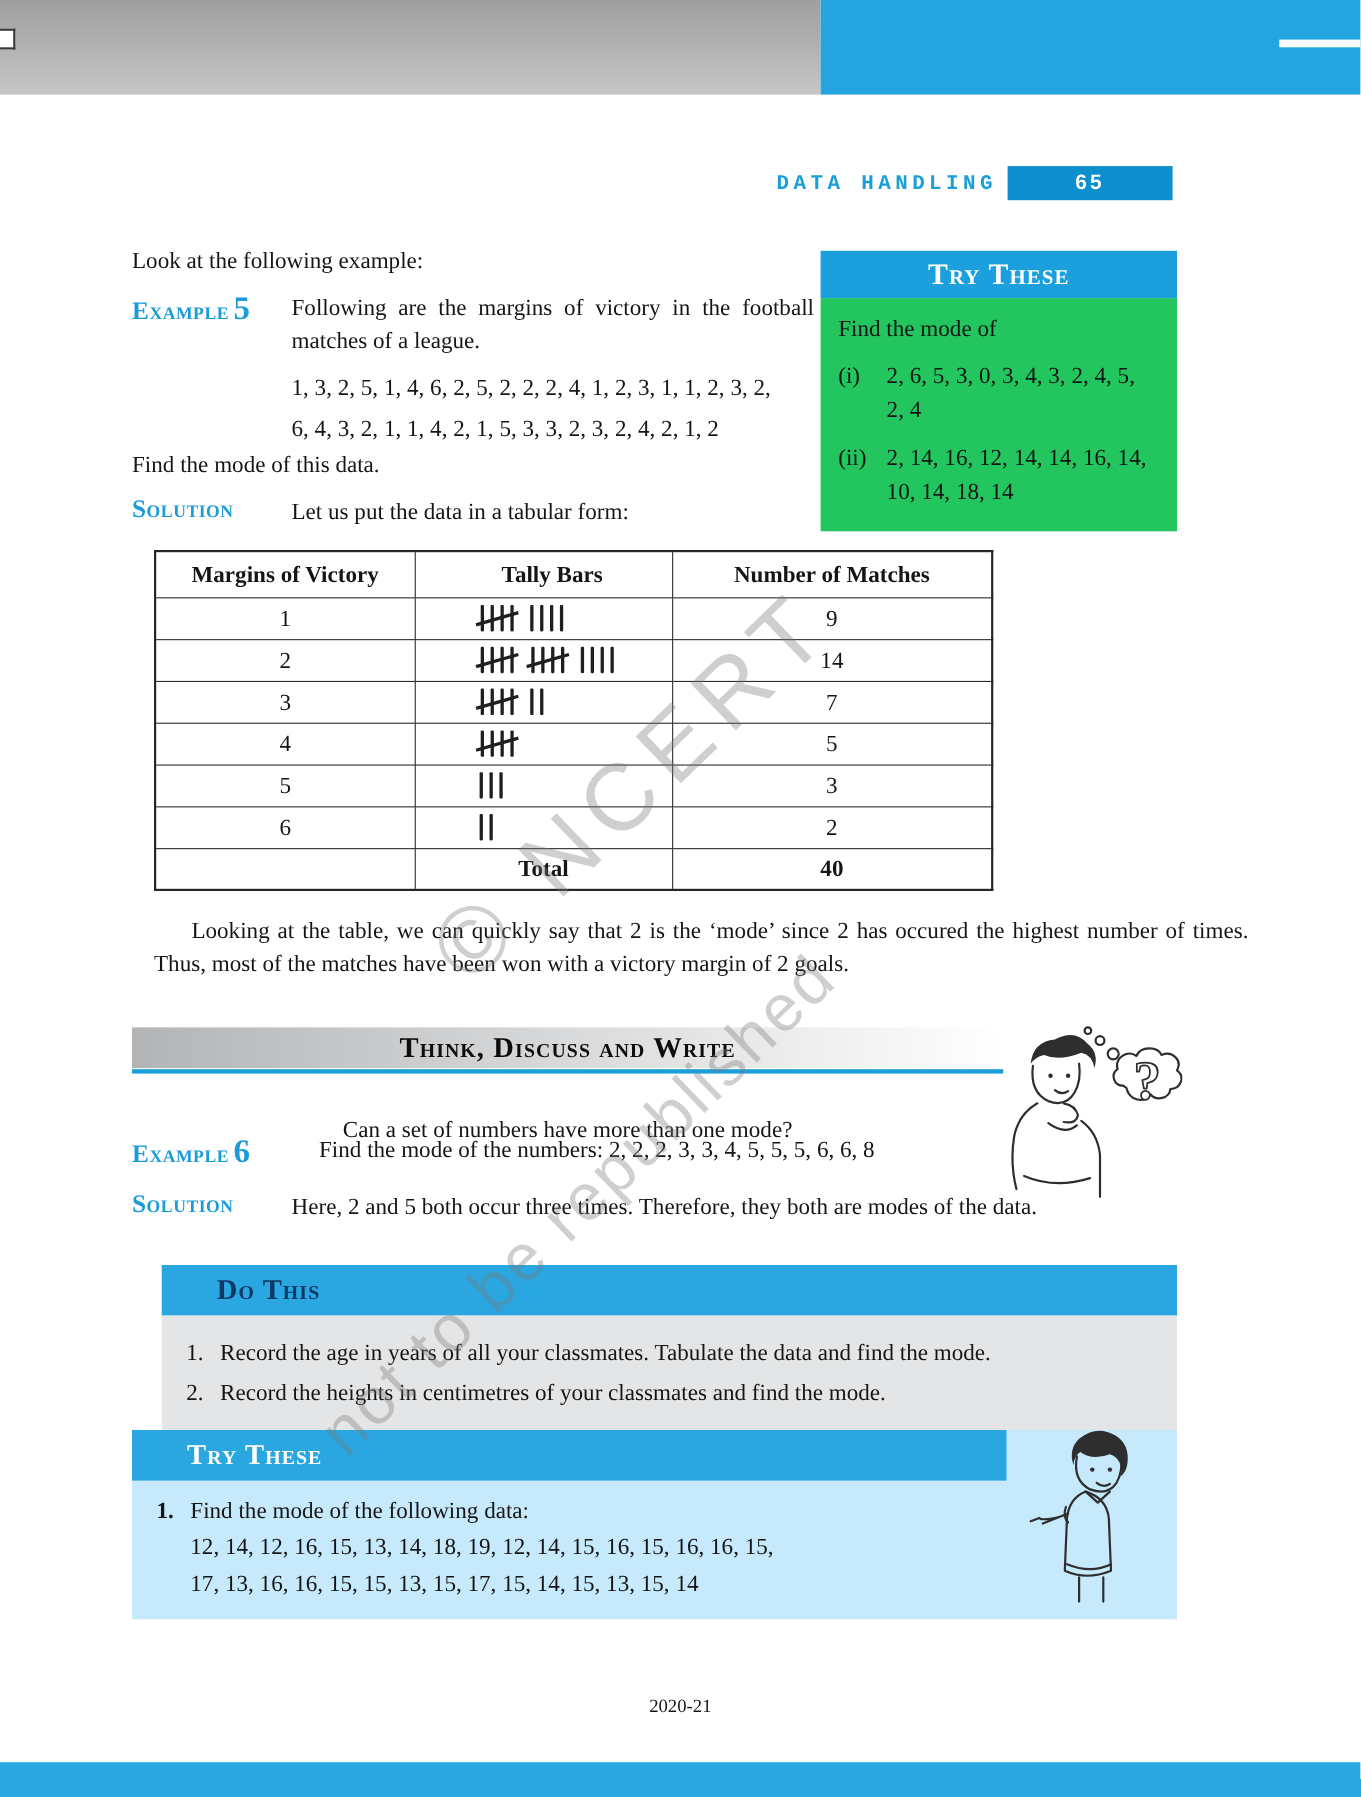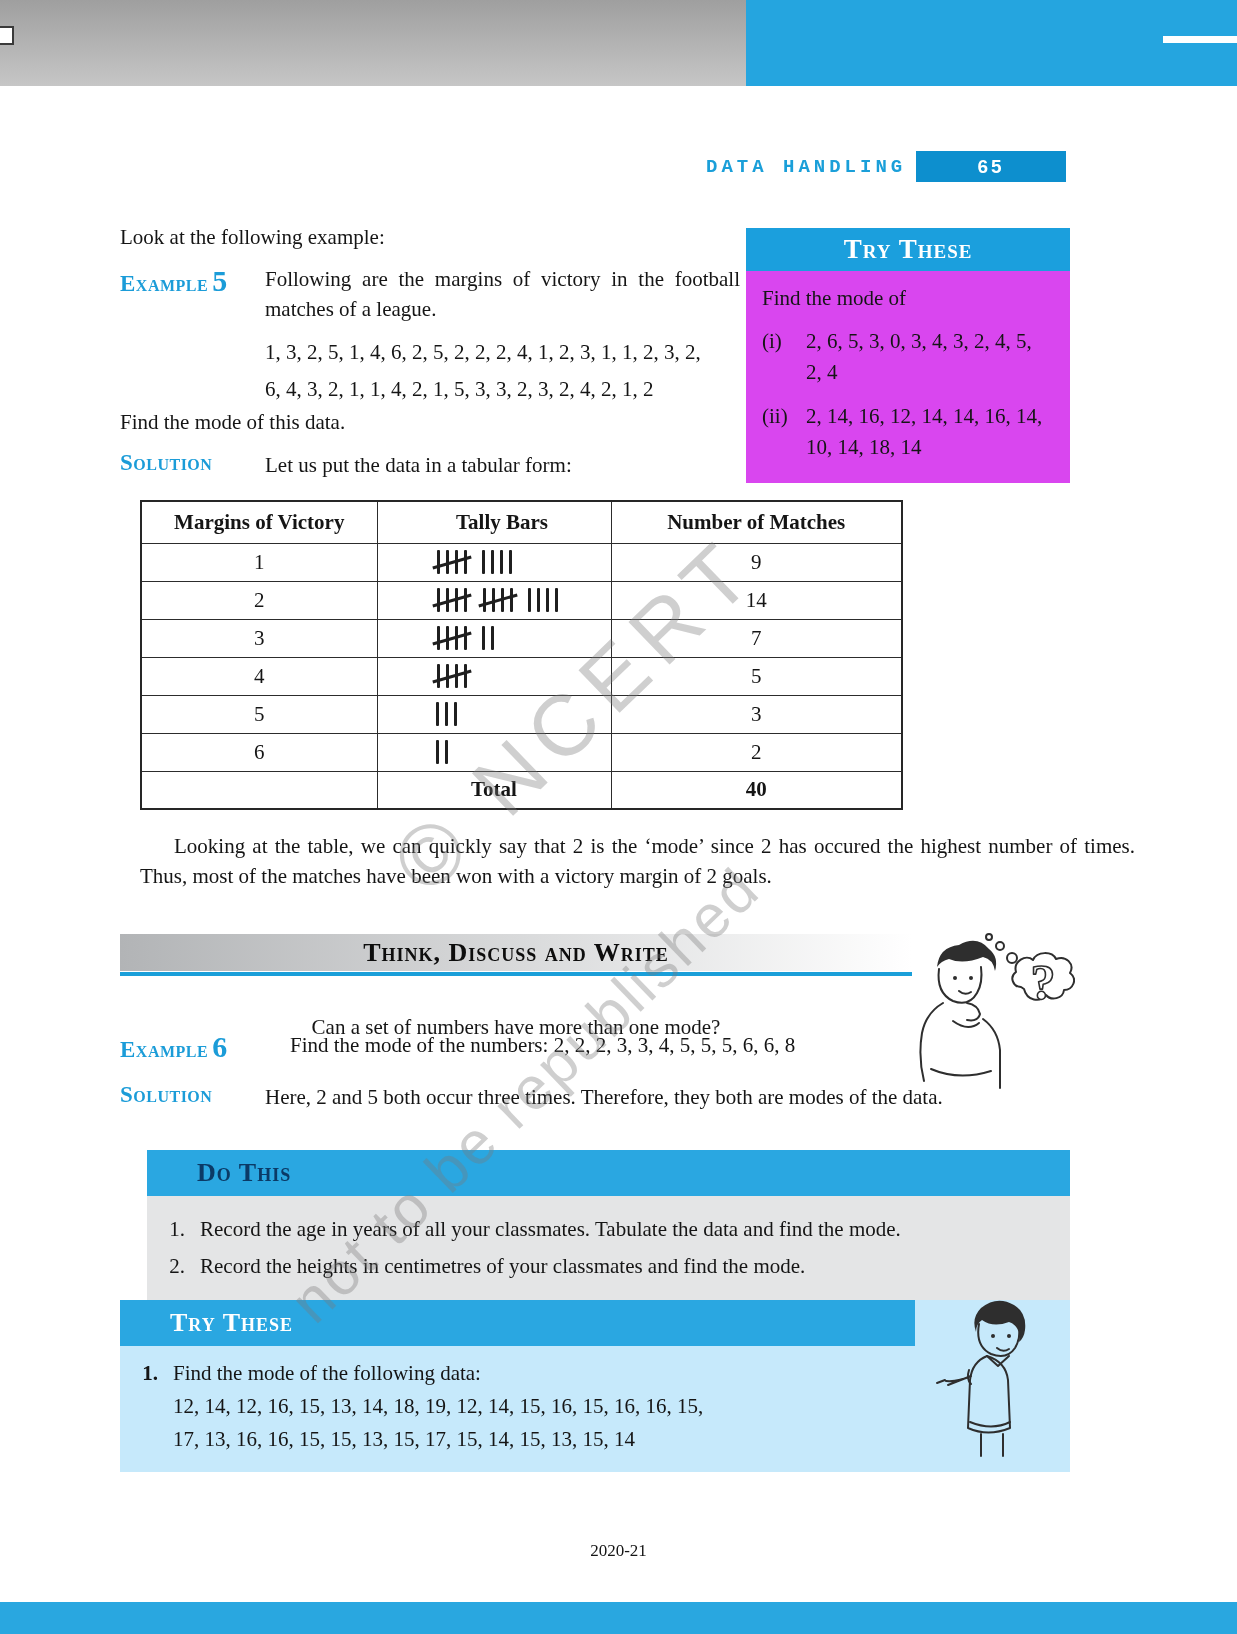--- a/index.html
+++ b/index.html
@@ -35,21 +35,21 @@
   .ex-label { color:#1b9cd8; font-weight:bold; font-size:23px; font-variant:small-caps; letter-spacing:.5px; }
   .ex-num { color:#1b9cd8; font-weight:bold; font-size:30px; }
   .ex-row { display:flex; align-items:flex-start; }
   .label-box { flex:none; }
   .w145 { width:145px; } .w170 { width:170px; }
 
   
   .sidebar { position:absolute; left:746px; top:228px; width:324px; }
   .sidebar-head { height:43px; background:#1b9fdd; color:#fff; display:flex; align-items:center;
     justify-content:center; font-variant:small-caps; font-weight:bold; font-size:27px; letter-spacing:1px; }
-  .sidebar-body { background:#d946ef; padding:12px 14px 20px 16px; min-height:207px; }
+  .sidebar-body { background:#22c55e; padding:12px 14px 20px 16px; min-height:207px; }
   .sidebar-intro { font-size:21px; line-height:30px; }
   .sidebar-item { display:flex; margin-top:13px; }
   .sidebar-item .n { width:44px; flex:none; font-size:21px; line-height:31px; }
   .sidebar-item .v { width:238px; font-size:21px; line-height:31px; }
 
   
   .vtable { position:absolute; left:140px; top:500px; border-collapse:collapse;
     font-size:21px; border:2.5px solid #262626; }
   .vtable th, .vtable td { border:1.8px solid #2c2c2c; }
   .vtable th { font-weight:bold; height:42px; text-align:center; }

